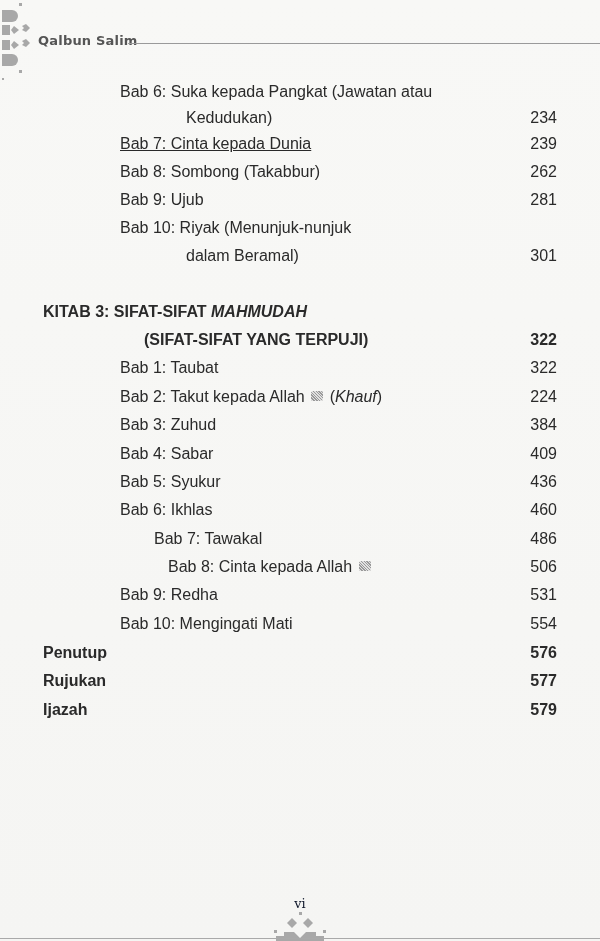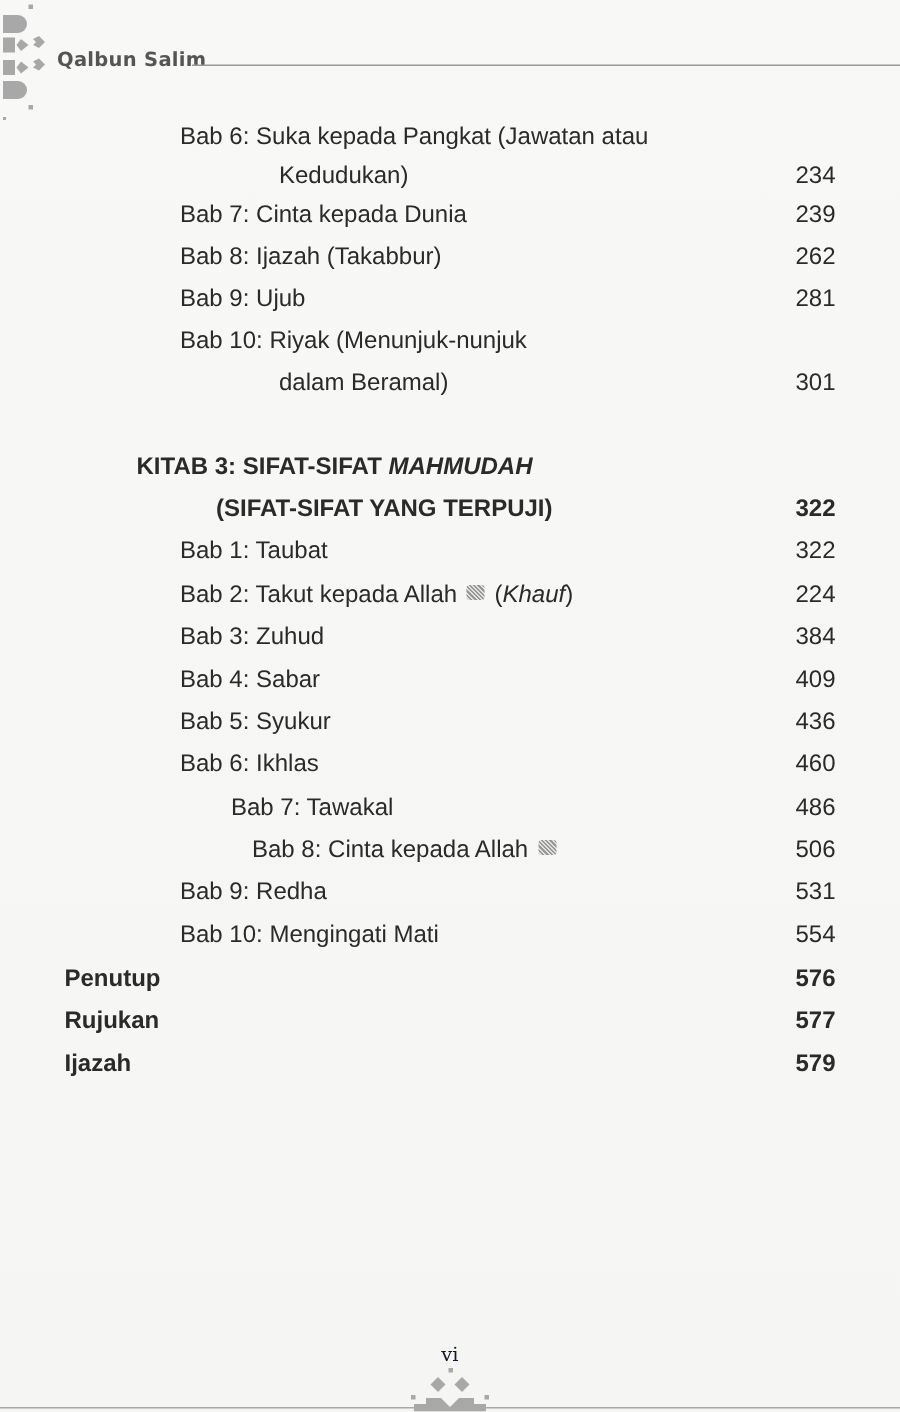--- a/index.html
+++ b/index.html
@@ -70,41 +70,41 @@
 <div class="toc">
 
   <div class="row" style="top:82px;">
     <span class="label" style="left:120px;">Bab 6: Suka kepada Pangkat (Jawatan atau</span>
   </div>
   <div class="row" style="top:108px;">
     <span class="label" style="left:186px;">Kedudukan)</span>
     <span class="page">234</span>
   </div>
   <div class="row" style="top:134px;">
-    <span class="label" style="left:120px;">Bab 7: Cinta kepada Dunia</span>
+    <span class="label" style="left:120px;text-decoration:underline;">Bab 7: Cinta kepada Dunia</span>
     <span class="page">239</span>
   </div>
   <div class="row" style="top:162px;">
-    <span class="label" style="left:120px;">Bab 8: Ijazah (Takabbur)</span>
+    <span class="label" style="left:120px;">Bab 8: Sombong (Takabbur)</span>
     <span class="page">262</span>
   </div>
   <div class="row" style="top:190px;">
     <span class="label" style="left:120px;">Bab 9: Ujub</span>
     <span class="page">281</span>
   </div>
   <div class="row" style="top:218px;">
     <span class="label" style="left:120px;">Bab 10: Riyak (Menunjuk-nunjuk</span>
   </div>
   <div class="row" style="top:246px;">
     <span class="label" style="left:186px;">dalam Beramal)</span>
     <span class="page">301</span>
   </div>
 
   <div class="row bold" style="top:302px;">
-    <span class="label" style="left:43px;margin-left:48px;"><span>KITAB 3: SIFAT-SIFAT </span><span class="italic">MAHMUDAH</span></span>
+    <span class="label" style="left:43px;"><span>KITAB 3: SIFAT-SIFAT </span><span class="italic">MAHMUDAH</span></span>
   </div>
   <div class="row bold" style="top:330px;">
     <span class="label" style="left:120px;margin-left:24px;">(SIFAT-SIFAT YANG TERPUJI)</span>
     <span class="page">322</span>
   </div>
 
   <div class="row" style="top:358px;">
     <span class="label" style="left:120px;">Bab 1: Taubat</span>
     <span class="page">322</span>
   </div>

